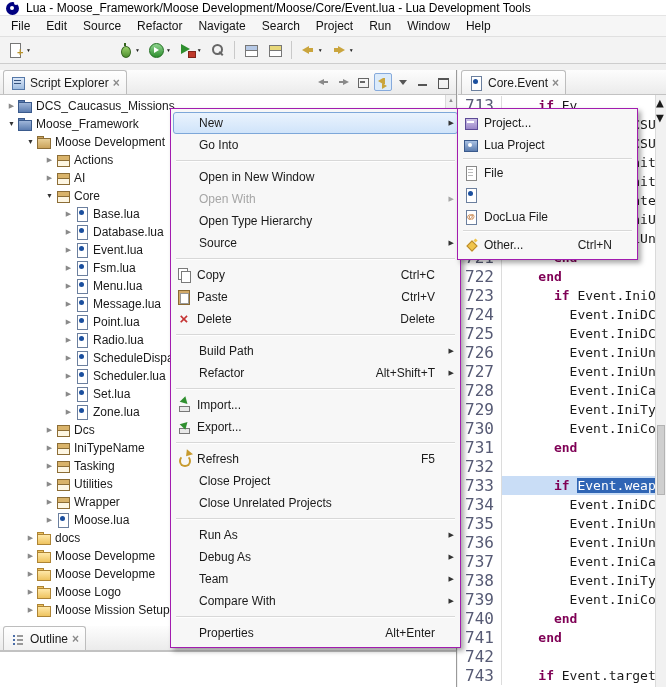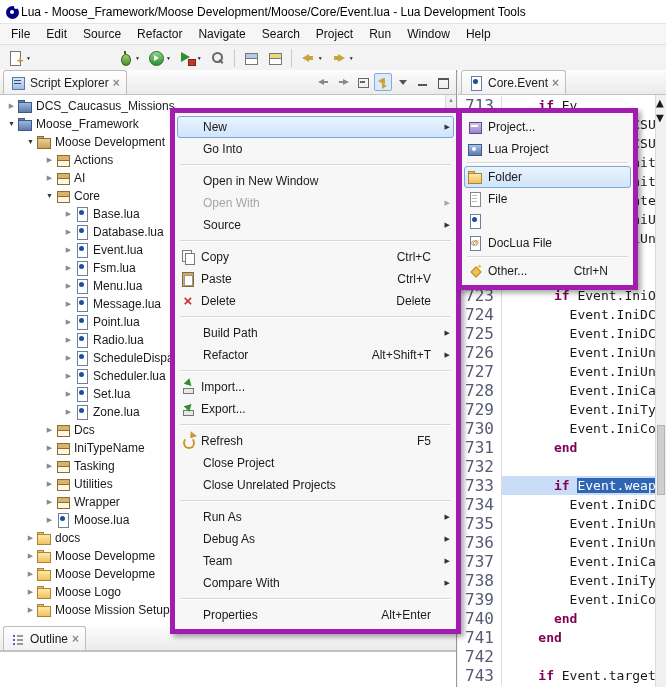--- a/index.html
+++ b/index.html
@@ -1,20 +1,20 @@
 <!DOCTYPE html>
 <html><head>
 <meta charset="utf-8">
 <style>
   *{box-sizing:border-box;margin:0;padding:0}
   html,body{width:666px;height:687px;overflow:hidden}
   body{position:relative;background:#f0f0f0;font-family:"Liberation Sans","DejaVu Sans",sans-serif;font-size:12px;color:#1a1a1a}
 
   
-  .titlebar{height:24px;background:#fff;border-bottom:1px solid #e4e4e4;display:flex;align-items:center;padding:0 5px;}
+  .titlebar{height:16px;background:#fff;border-bottom:1px solid #e4e4e4;display:flex;align-items:center;padding:0 5px;gap:5px}
   .title-text{font-size:12px;color:#000;white-space:nowrap}
   .menubar{height:21px;background:#f6f6f6;border-bottom:1px solid #e0e0e0;display:flex;align-items:center;padding-left:3px}
   .mb-item{padding:2px 8px;color:#111}
   .toolbar{height:27px;background:#f3f3f3;border-bottom:1px solid #cdcdcd;display:flex;align-items:center;padding:0 4px}
   .tb-btn{height:23px;display:flex;align-items:center;padding:0 2px;margin:0 1px;border:1px solid transparent;border-radius:2px}
   .tb-sep{width:1px;height:18px;background:#c9c9c9;margin:0 4px}
   .tb-gap{width:78px}
   .caret{font-size:5px;color:#222;margin-left:2px;line-height:1}
 
   .main{position:absolute;top:70px;left:0;right:0;bottom:0}
@@ -45,21 +45,21 @@
   .editor{flex:1;position:relative;overflow:hidden;font-family:"DejaVu Sans Mono","Liberation Mono",monospace;font-size:13px;padding-top:1px}
   .cl{display:flex;height:19px;line-height:19px;white-space:pre}
   .ln{width:44px;flex:none;text-align:right;padding-right:7px;color:#565a74;background:#fff;border-right:1px solid #dcdcdc;font-size:16px}
   .ct{flex:1;padding-left:5px;overflow:hidden}
   .cl.cur .ct{background:#c9ddf6}
   .tok-k{color:#7f0055;font-weight:bold}
   .tok-s{background:#2f65b5;color:#fff}
   .esb{position:absolute;right:0;top:0;bottom:0;width:11px;background:#f1f1f1;border-left:1px solid #dadada;z-index:5}
 
   
-  .menu{position:absolute;background:#f7f7f7;border:5px solid #a21caf;box-shadow:3px 3px 5px rgba(0,0,0,.35);padding:3px 2px;z-index:30}
+  .menu{position:absolute;background:#f7f7f7;border:1px solid #a21caf;box-shadow:3px 3px 5px rgba(0,0,0,.35);padding:3px 2px;z-index:30}
   #ctxmenu{left:170px;top:38px;width:291px}
   #submenu{left:457px;top:38px;width:181px;z-index:31}
   .mi{height:22px;display:flex;align-items:center;padding:0 3px 0 2px;border:1px solid transparent;border-radius:3px}
   .mi.hl{background:linear-gradient(#eaf3fd,#d0e4fa);border-color:#7da7d9}
   .mi-ic{width:18px;height:16px;flex:none;position:relative}
   .mi-t{padding-left:5px;flex:1;white-space:nowrap}
   .mi-sc{padding-right:8px;color:#1c1c1c;white-space:nowrap}
   .mi.dis .mi-t,.mi.dis .mi-ar,.mi.dis .mi-sc{color:#a6a6a6}
   .mi-ar{width:11px;text-align:right;font-size:7px;color:#333}
   .msep{height:0;border-top:1px solid #d8d8d8;border-bottom:1px solid #fefefe;margin:4px 3px}
@@ -450,20 +450,26 @@
         <span class="mi-ar"></span>
       </div>
       <div class="mi dis">
         <span class="mi-ic"></span>
         <span class="mi-t">Open With</span>
         <span class="mi-sc"></span>
         <span class="mi-ar">▶</span>
       </div>
       <div class="mi">
         <span class="mi-ic"></span>
+        <span class="mi-t">Open Type Hierarchy</span>
+        <span class="mi-sc"></span>
+        <span class="mi-ar"></span>
+      </div>
+      <div class="mi">
+        <span class="mi-ic"></span>
         <span class="mi-t">Source</span>
         <span class="mi-sc"></span>
         <span class="mi-ar">▶</span>
       </div>
       <div class="msep"></div>
       <div class="mi">
         <span class="mi-ic ic copy"></span>
         <span class="mi-t">Copy</span>
         <span class="mi-sc">Ctrl+C</span>
         <span class="mi-ar"></span>
@@ -565,26 +571,20 @@
         <span class="mi-sc"></span>
         <span class="mi-ar"></span>
       </div>
       <div class="mi">
         <span class="mi-ic ic luaproj"></span>
         <span class="mi-t">Lua Project</span>
         <span class="mi-sc"></span>
         <span class="mi-ar"></span>
       </div>
       <div class="msep"></div>
-      <div class="mi hl">
-        <span class="mi-ic ic folder"></span>
-        <span class="mi-t">Folder</span>
-        <span class="mi-sc"></span>
-        <span class="mi-ar"></span>
-      </div>
       <div class="mi">
         <span class="mi-ic ic file"></span>
         <span class="mi-t">File</span>
         <span class="mi-sc"></span>
         <span class="mi-ar"></span>
       </div>
       <div class="mi">
         <span class="mi-ic ic lua"></span>
         <span class="mi-sc"></span>
         <span class="mi-ar"></span>

